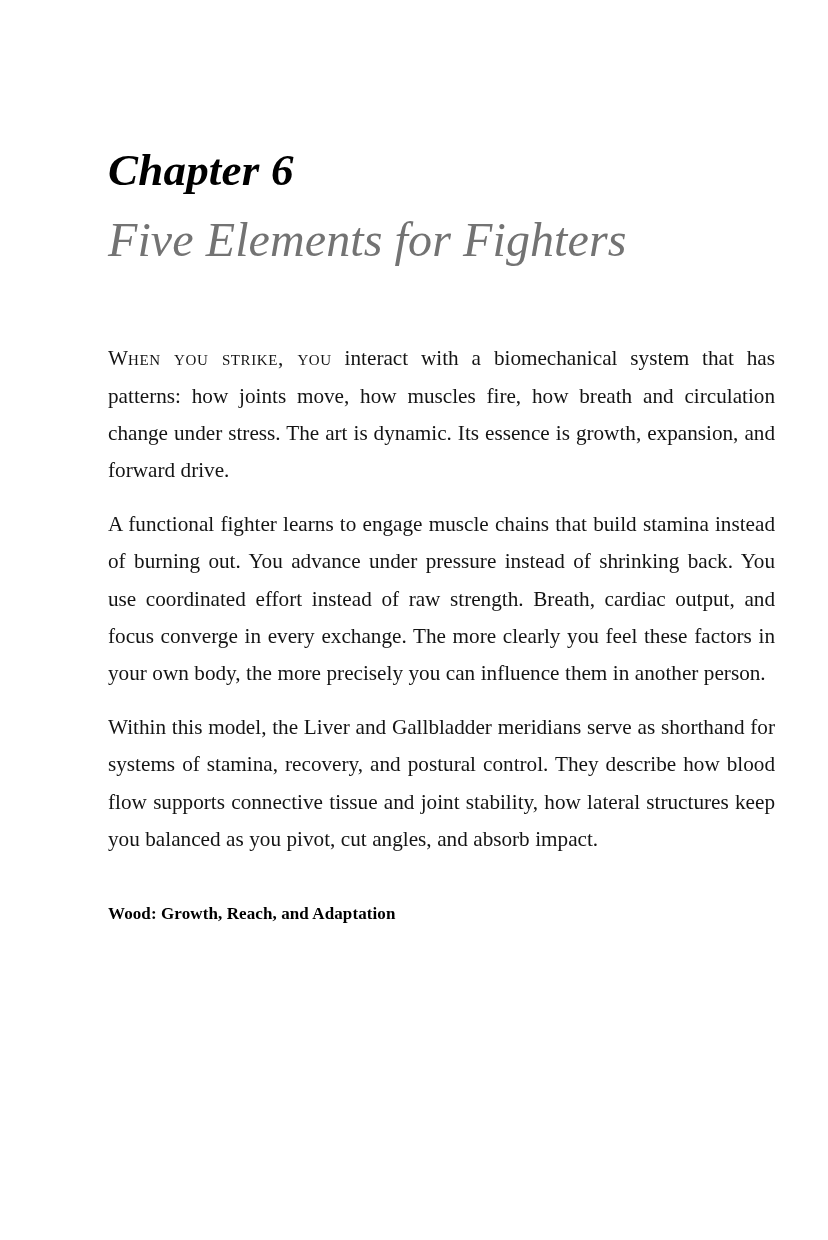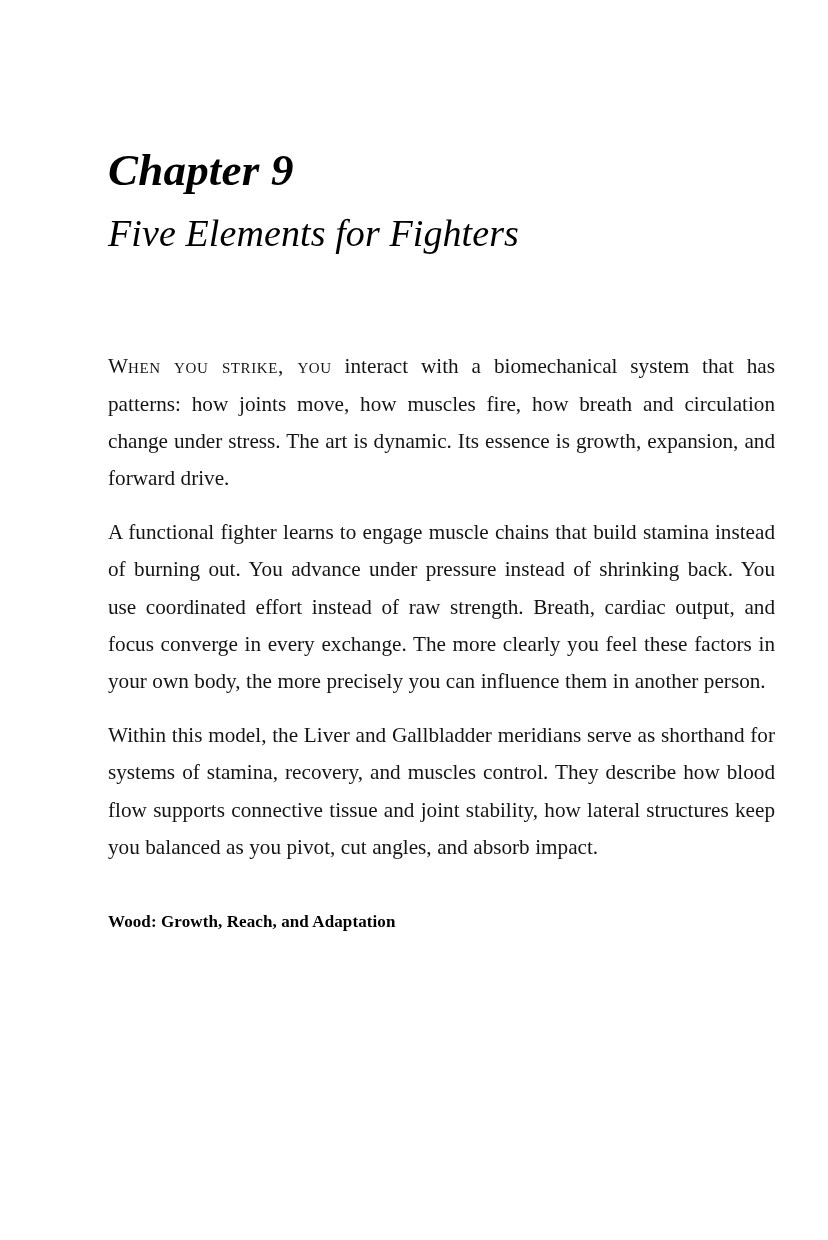--- a/index.html
+++ b/index.html
@@ -41,32 +41,32 @@
     font-size: 45px;
     font-weight: bold;
     font-style: italic;
     line-height: 1.08;
     letter-spacing: 0.2px;
     margin: 0;
     color: #000000;
   }
 
   .chapter-title {
-    font-size: 38px;
+    font-size: 48px;
     font-weight: normal;
     font-style: italic;
     line-height: 1.2;
     margin: 16px 0 0 0;
-    color: #000000;
+    color: #737373;
     letter-spacing: 0.1px;
   }
 
   
   .body-copy {
-    margin-top: 92px;
+    margin-top: 72px;
   }
 
   .para {
     font-size: 21.2px;
     line-height: 37.4px;
     text-align: justify;
     text-justify: inter-word;
     margin: 0 0 16px 0;
     color: #141414;
     hyphens: manual;
@@ -101,31 +101,31 @@
   }
 </style>
 </head>
 <body>
 
 <div class="page">
 
   <div class="text-column">
 
     <header class="chapter-head">
-      <h1 class="chapter-number">Chapter 9</h1>
+      <h1 class="chapter-number">Chapter 6</h1>
       <h2 class="chapter-title">Five Elements for Fighters</h2>
     </header>
 
     <section class="body-copy">
 
       <p class="para"><span class="lead-in"><span class="lead-in-cap">W</span><span>hen you strike, you</span></span><span> interact with a biomechanical system that has patterns: how joints move, how muscles fire, how breath and circulation change under stress. The art is dynamic. Its essence is growth, expansion, and forward drive.</span></p>
 
       <p class="para">A functional fighter learns to engage muscle chains that build stamina instead of burning out. You advance under pressure instead of shrinking back. You use coordinated effort instead of raw strength. Breath, cardiac output, and focus converge in every exchange. The more clearly you feel these factors in your own body, the more precisely you can influence them in another person.</p>
 
-      <p class="para">Within this model, the Liver and Gallbladder meridians serve as shorthand for systems of stamina, recovery, and muscles control. They describe how blood flow supports connective tissue and joint stability, how lateral struc­tures keep you balanced as you pivot, cut angles, and absorb impact.</p>
+      <p class="para">Within this model, the Liver and Gallbladder meridians serve as shorthand for systems of stamina, recovery, and postural control. They describe how blood flow supports connective tissue and joint stability, how lateral struc­tures keep you balanced as you pivot, cut angles, and absorb impact.</p>
 
 
     </section>
 
     <h3 class="subhead">Wood: Growth, Reach, and Adaptation</h3>
 
   </div>
 
 </div>
 

